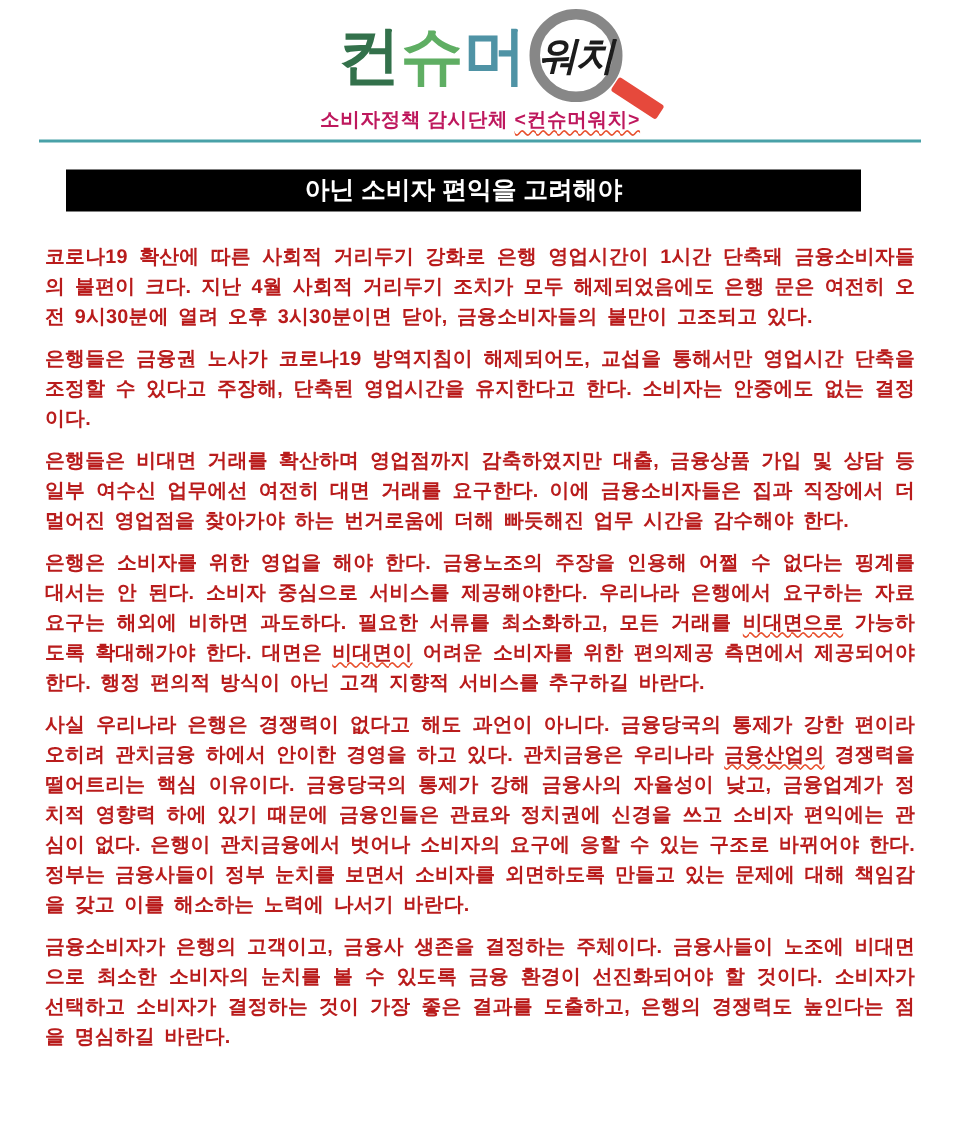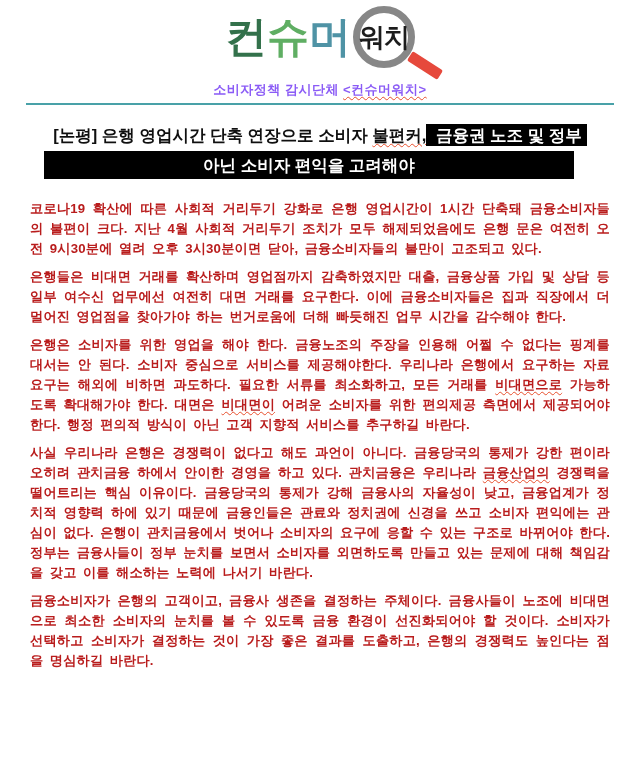--- a/index.html
+++ b/index.html
@@ -10,25 +10,25 @@
   }
   
   .logo-row{display:flex;justify-content:center;align-items:center;padding-top:6px;height:62px;}
   .logo-char{font-size:42px;font-weight:800;line-height:1;font-family:"DejaVu Sans",sans-serif;}
   .logo-c1{color:#33714b;}
   .logo-c2{color:#5fae63;}
   .logo-c3{color:#4f93a5;margin-right:2px;}
   .scope{position:relative;width:62px;height:62px;flex:0 0 auto;}
   .scope-ring{box-sizing:border-box;width:62px;height:62px;border:7px solid #878787;border-radius:50%;
     display:flex;align-items:center;justify-content:center;background:#fff;}
-  .scope-text{font-size:26px;font-weight:800;color:#1c1c1c;letter-spacing:-1px;white-space:nowrap;}
+  .scope-text{font-size:26px;font-weight:800;color:#1c1c1c;letter-spacing:-1px;white-space:nowrap;font-style:italic;}
   .scope-handle{position:absolute;right:-28px;bottom:-3px;width:36px;height:11px;background:#e6493c;
     border-radius:2px;transform:rotate(33deg);}
   
-  .subtitle{margin-top:13px;text-align:center;font-size:13px;font-weight:700;color:#8b5cf6;letter-spacing:0.5px;}
+  .subtitle{margin-top:3px;text-align:center;font-size:13px;font-weight:700;color:#be185d;letter-spacing:0.5px;}
   
   .contact{margin:16px 28px 0;font-size:11.5px;color:#333;letter-spacing:0.4px;white-space:nowrap;}
   .contact .sep{display:inline-block;width:18px;}
   .rule-teal{border:none;border-top:2px solid #49a1a8;margin:4px 26px 0;}
   
   .title-block{margin:18px 28px 0;font-weight:800;font-size:16.5px;line-height:24px;color:#0f0f0f;}
   .title-line1{text-align:center;white-space:nowrap;}
   .hl{background:#000;color:#fff;padding:2px 5px;}
   .title-bar{margin:4px 0 0 16px;width:498px;background:#000;color:#fff;text-align:center;padding:2px 16px;}
   .wavy{text-decoration:underline;text-decoration-style:wavy;text-decoration-color:#e8502d;
@@ -55,29 +55,27 @@
     </span>
   </div>
 
   <div class="subtitle">
     <span>소비자정책 감시단체 </span><span class="wavy">&lt;컨슈머워치&gt;</span>
   </div>
 
   <hr class="rule-teal">
 
   <div class="title-block">
-    <div class="title-line1">
-      <span>[논평] 은행 영업시간 단축 연장으로 소비자 </span><span class="wavy">불편커,</span><span class="hl"> 금융권 노조 및 정부</span>
-    </div>
     <div class="title-bar">
       <span>아닌 소비자 편익을 고려해야</span>
     </div>
   </div>
 
   <div class="body-block">
     <p class="para"><span>코로나19 확산에 따른 사회적 거리두기 강화로 은행 영업시간이 1시간 단축돼 금융소비자들의 불편이 크다. 지난 4월 사회적 거리두기 조치가 모두 해제되었음에도 은행 문은 여전히 오전 9시30분에 열려 오후 3시30분이면 닫아, 금융소비자들의 불만이 고조되고 있다.</span></p>
+    <p class="para"><span>은행들은 금융권 노사가 코로나19 방역지침이 해제되어도, 교섭을 통해서만 영업시간 단축을 조정할 수 있다고 주장해, 단축된 영업시간을 유지한다고 한다. 소비자는 안중에도 없는 결정이다.</span></p>
     <p class="para"><span>은행들은 비대면 거래를 확산하며 영업점까지 감축하였지만 대출, 금융상품 가입 및 상담 등 일부 여수신 업무에선 여전히 대면 거래를 요구한다. 이에 금융소비자들은 집과 직장에서 더 멀어진 영업점을 찾아가야 하는 번거로움에 더해 빠듯해진 업무 시간을 감수해야 한다.</span></p>
     <p class="para"><span>은행은 소비자를 위한 영업을 해야 한다. 금융노조의 주장을 인용해 어쩔 수 없다는 핑계를 대서는 안 된다. 소비자 중심으로 서비스를 제공해야한다. 우리나라 은행에서 요구하는 자료 요구는 해외에 비하면 과도하다. 필요한 서류를 최소화하고, 모든 거래를 </span><span class="wavy">비대면으로</span><span> 가능하도록 확대해가야 한다. 대면은 </span><span class="wavy">비대면이</span><span> 어려운 소비자를 위한 편의제공 측면에서 제공되어야 한다. 행정 편의적 방식이 아닌 고객 지향적 서비스를 추구하길 바란다.</span></p>
     <p class="para"><span>사실 우리나라 은행은 경쟁력이 없다고 해도 과언이 아니다. 금융당국의 통제가 강한 편이라 오히려 관치금융 하에서 안이한 경영을 하고 있다. 관치금융은 우리나라 </span><span class="wavy">금융산업의</span><span> 경쟁력을 떨어트리는 핵심 이유이다. 금융당국의 통제가 강해 금융사의 자율성이 낮고, 금융업계가 정치적 영향력 하에 있기 때문에 금융인들은 관료와 정치권에 신경을 쓰고 소비자 편익에는 관심이 없다. 은행이 관치금융에서 벗어나 소비자의 요구에 응할 수 있는 구조로 바뀌어야 한다. 정부는 금융사들이 정부 눈치를 보면서 소비자를 외면하도록 만들고 있는 문제에 대해 책임감을 갖고 이를 해소하는 노력에 나서기 바란다.</span></p>
     <p class="para"><span>금융소비자가 은행의 고객이고, 금융사 생존을 결정하는 주체이다. 금융사들이 노조에 비대면으로 최소한 소비자의 눈치를 볼 수 있도록 금융 환경이 선진화되어야 할 것이다. 소비자가 선택하고 소비자가 결정하는 것이 가장 좋은 결과를 도출하고, 은행의 경쟁력도 높인다는 점을 명심하길 바란다.</span></p>
   </div>
 
 </div>
 
 </body></html>

